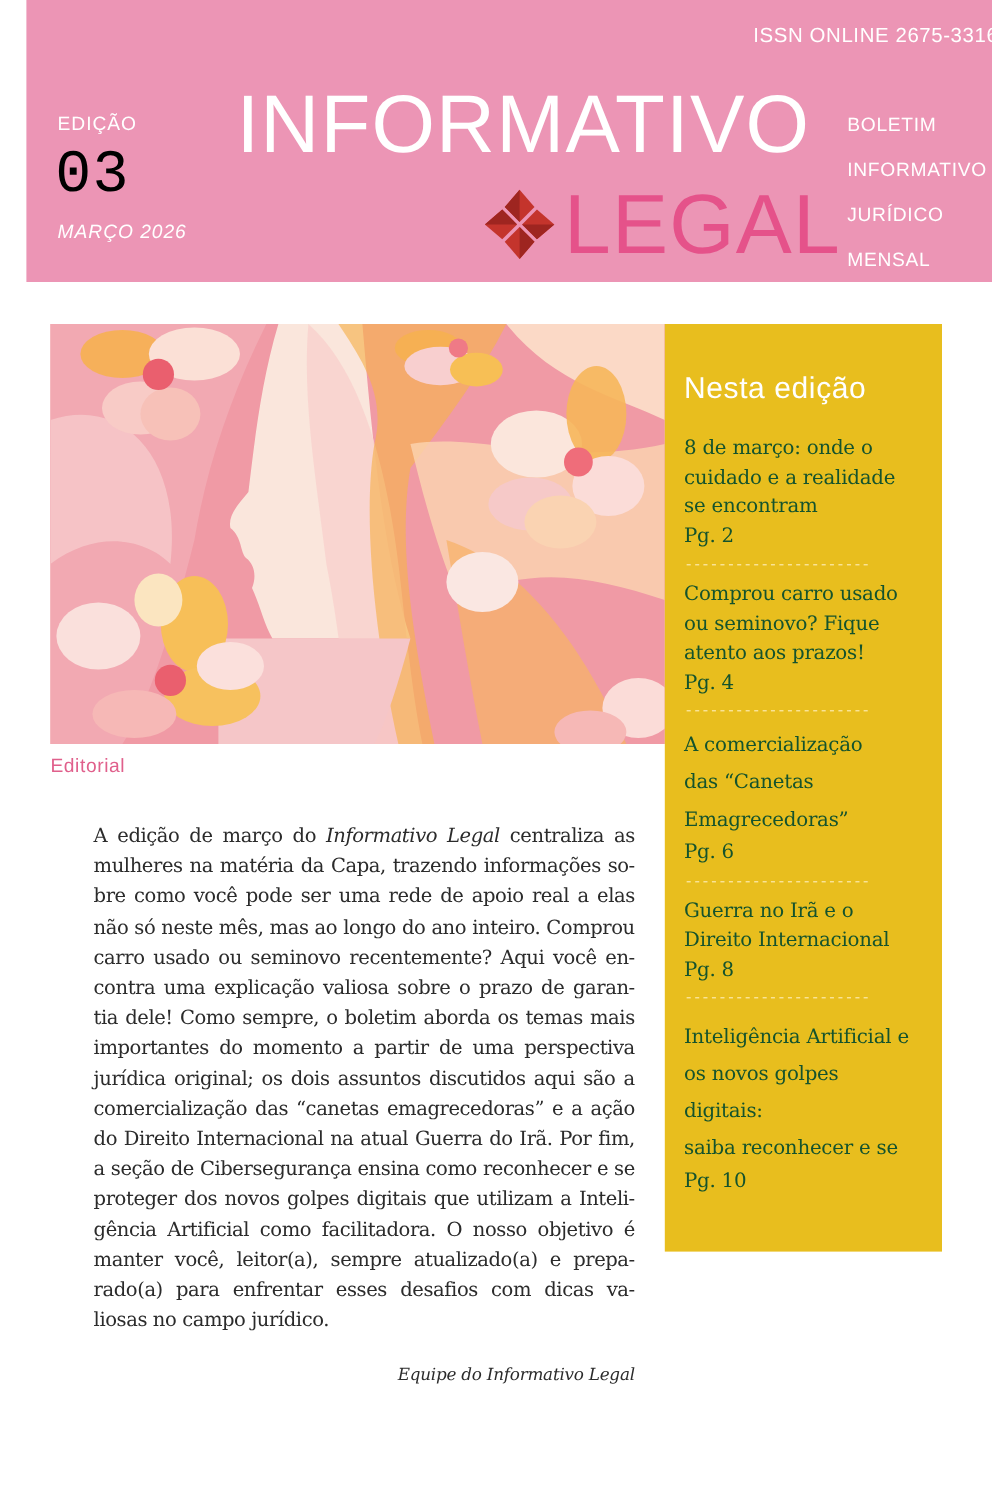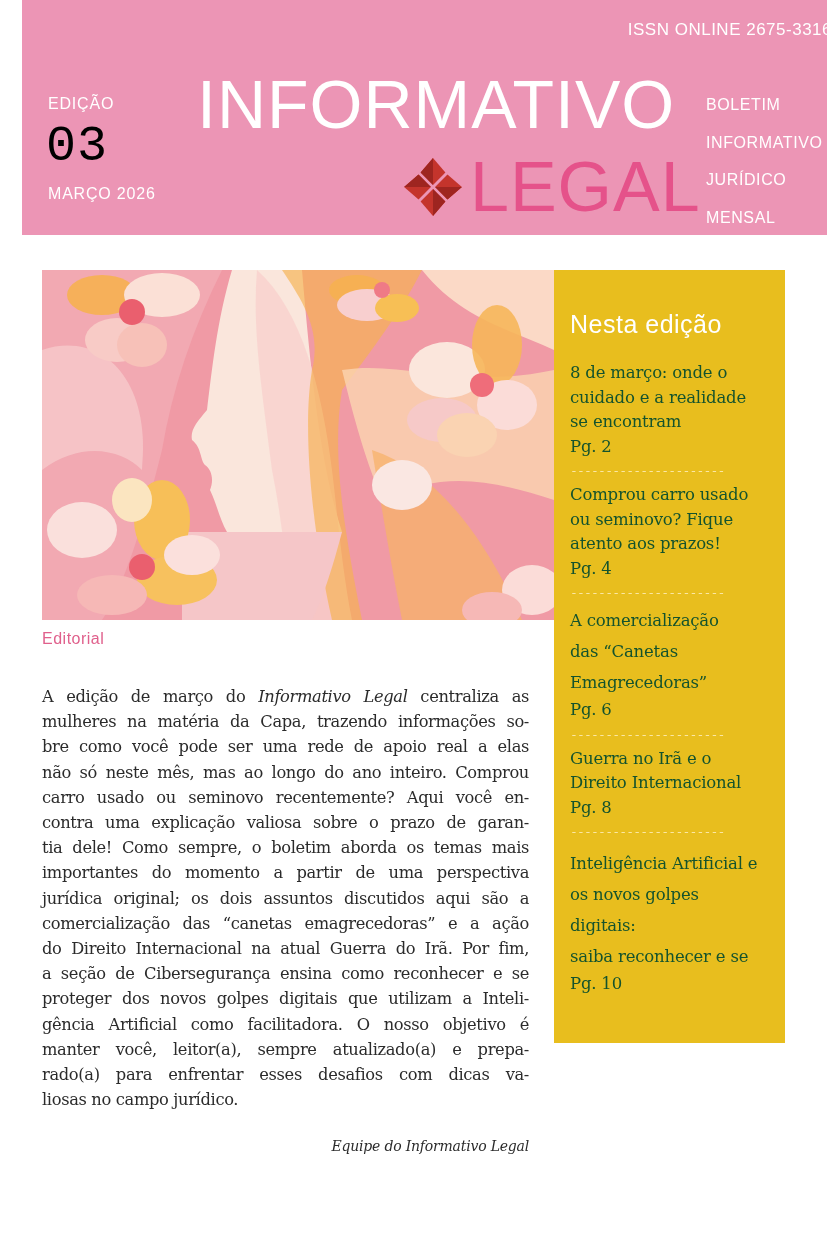--- a/index.html
+++ b/index.html
@@ -3,41 +3,41 @@
 <meta charset="utf-8">
 <style>
   * { box-sizing: border-box; margin: 0; padding: 0; }
   html, body { width: 827px; height: 1241px; background: #ffffff; overflow: hidden; }
   body { position: relative; font-family: "DejaVu Serif", serif; }
 
   .header { position: absolute; left: 0; top: 0; width: 827px; height: 235px; background: #ec95b5; margin-left: 22px; }
   .issn { position: absolute; right: 17px; top: 20px; color: #ffffff; font-family: "Liberation Sans", sans-serif; font-size: 17px; letter-spacing: 0.5px; }
   .ed-label { position: absolute; left: 26px; top: 95px; color: #ffffff; font-family: "Liberation Sans", sans-serif; font-size: 16px; letter-spacing: 0.8px; }
   .ed-num { position: absolute; left: 24px; top: 122px; color: #000000; font-family: Liberation Mono, monospace; font-size: 50px; line-height: 1; letter-spacing: 1px; }
-  .ed-date { position: absolute; left: 26px; top: 185px; color: #ffffff; font-family: "Liberation Sans", sans-serif; font-size: 16px; letter-spacing: 0.8px; }
+  .ed-date { position: absolute; left: 26px; top: 185px; color: #ffffff; font-family: "Liberation Sans", sans-serif; font-size: 16px; letter-spacing: 0.8px; font-style: italic; }
   .title-main { position: absolute; left: 175px; top: 70px; color: #ffffff; font-family: "Liberation Sans", sans-serif; font-size: 68px; line-height: 1; letter-spacing: 1px; font-weight: normal; }
   .title-legal-wrap { position: absolute; left: 380px; top: 152px; height: 70px; display: flex; align-items: center; }
   .logo-mark { width: 62px; height: 62px; margin-right: 6px; }
   .title-legal { color: #e5528a; font-family: "Liberation Sans", sans-serif; font-size: 70px; line-height: 1; letter-spacing: 1px; }
   .tagline { position: absolute; left: 684px; top: 86px; color: #ffffff; font-family: "Liberation Sans", sans-serif; font-size: 16px; letter-spacing: 0.6px; line-height: 37.5px; }
   .tagline div { height: 37.5px; }
 
   .hero { position: absolute; left: 42px; top: 270px; width: 512px; height: 350px; overflow: hidden; background: #f3a4ad; }
   .hero svg { display: block; width: 100%; height: 100%; }
 
   .sidebar { position: absolute; left: 554px; top: 270px; width: 231px; height: 773px; background: #e8be1e; padding: 40px 16px 0 16px; color: #fdf4d7; }
   .sb-title { font-family: "Liberation Sans", sans-serif; font-size: 25px; color: #ffffff; letter-spacing: 0.5px; margin-bottom: 22px; }
   .sb-item { font-family: "DejaVu Serif", serif; font-size: 16.5px; line-height: 24.5px; color: #14532d; letter-spacing: -0.2px; }
   .sb-item.loose { line-height: 31px; }
   .sb-item .pg { line-height: 24.5px; display: block; }
   .sb-sep { font-family: "DejaVu Sans Mono", monospace; font-size: 13px; color: #fbe7a3; line-height: 24px; letter-spacing: -0.8px; overflow: hidden; white-space: nowrap; height: 24px; }
 
   .ed-heading { position: absolute; left: 42px; top: 630px; font-family: "Liberation Sans", sans-serif; font-size: 16px; color: #e0608c; letter-spacing: 0.5px; }
   .ed-body { position: absolute; left: 42px; top: 684px; width: 487px; font-family: "DejaVu Serif", serif; font-size: 16.3px; line-height: 25.2px; color: #2b2b2b; text-align: justify; letter-spacing: -0.35px; hyphens: manual; }
-  .ed-body .line { display: block; text-align-last: justify; white-space: nowrap; }
+  .ed-body .line { display: block; text-align-last: justify; white-space: nowrap; margin-left: 36px; }
   .ed-body .line.last { text-align-last: left; }
   .ed-body em { font-style: italic; }
   .signature { position: absolute; right: 298px; top: 1138px; font-family: "DejaVu Serif", serif; font-style: italic; font-size: 14px; color: #2b2b2b; letter-spacing: -0.2px; }
 </style>
 </head>
 <body>
 
 <div class="header">
   <div class="issn">ISSN ONLINE 2675-3316</div>
   <div class="ed-label">EDIÇÃO</div>

